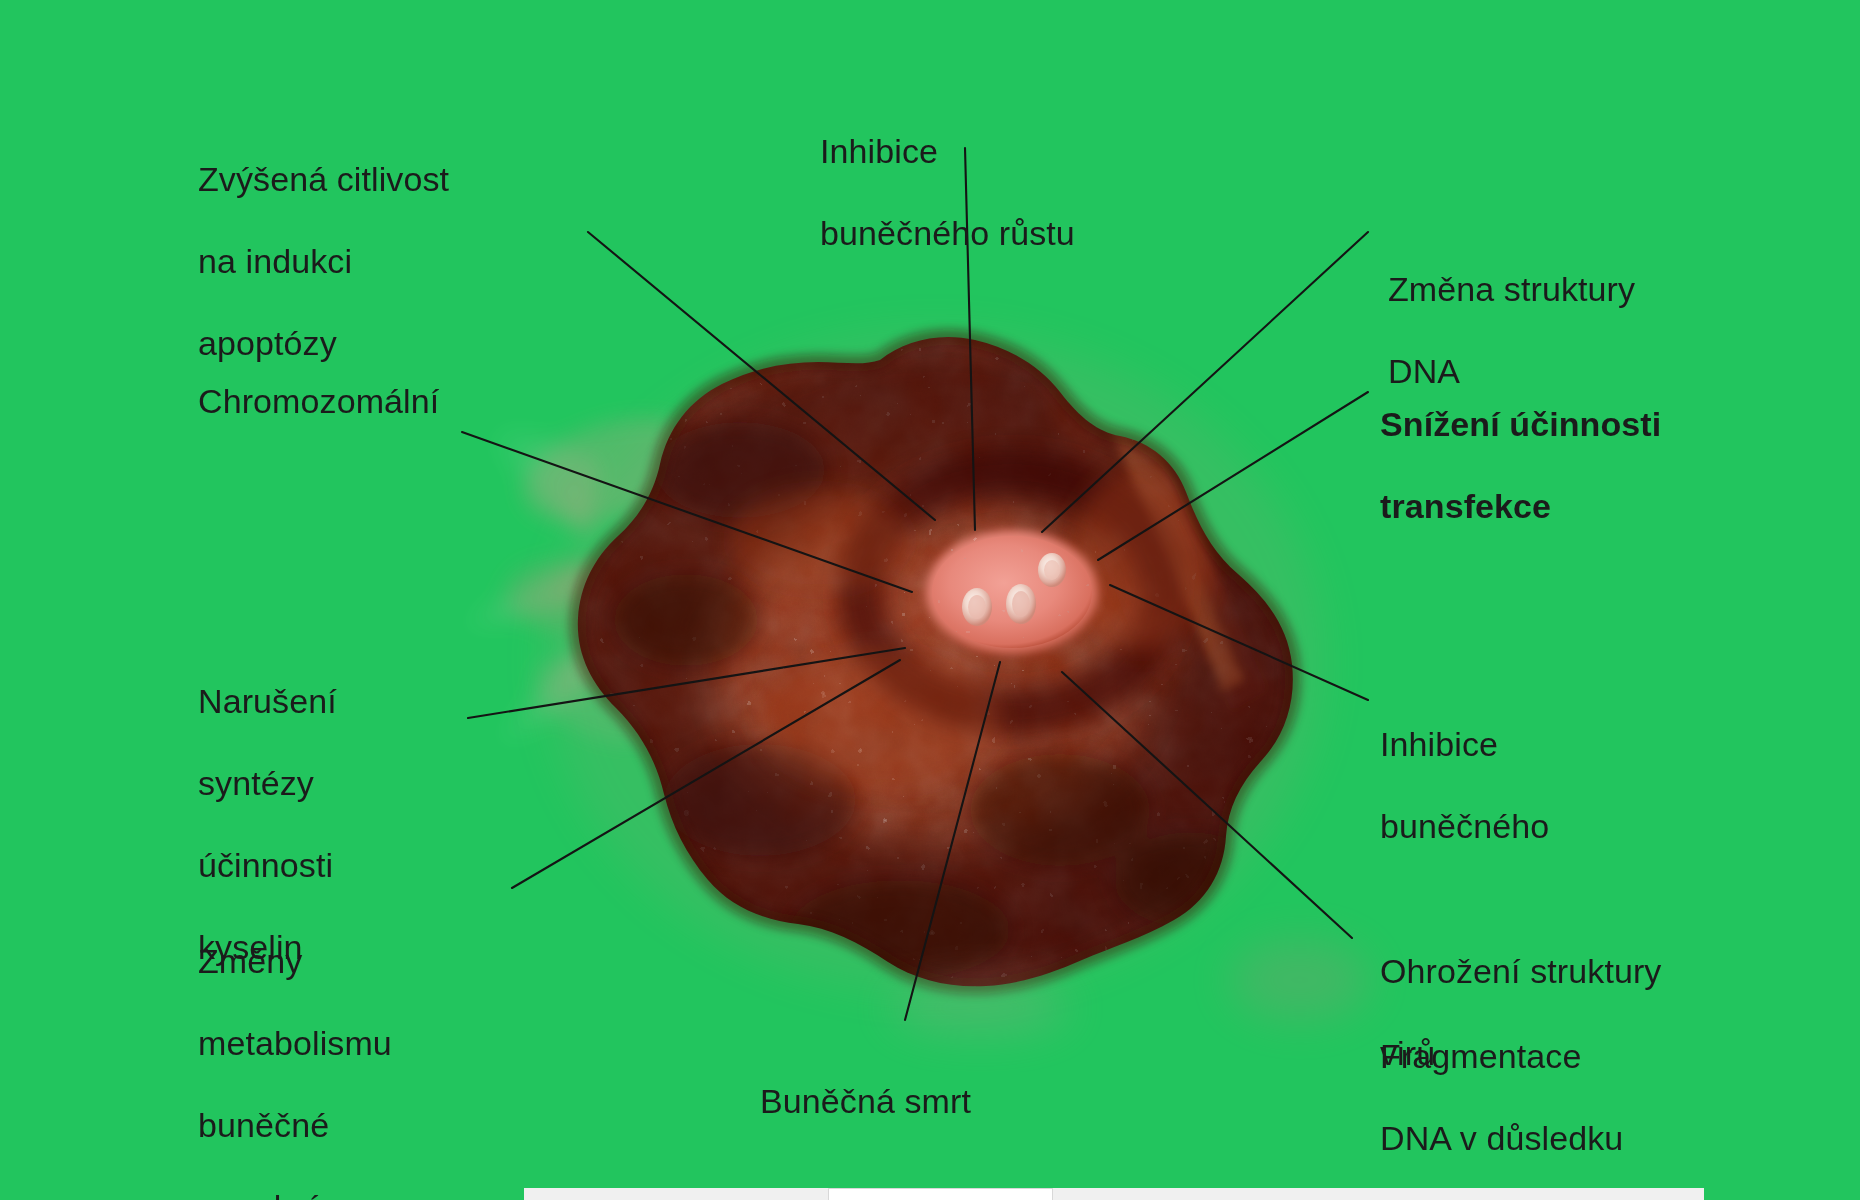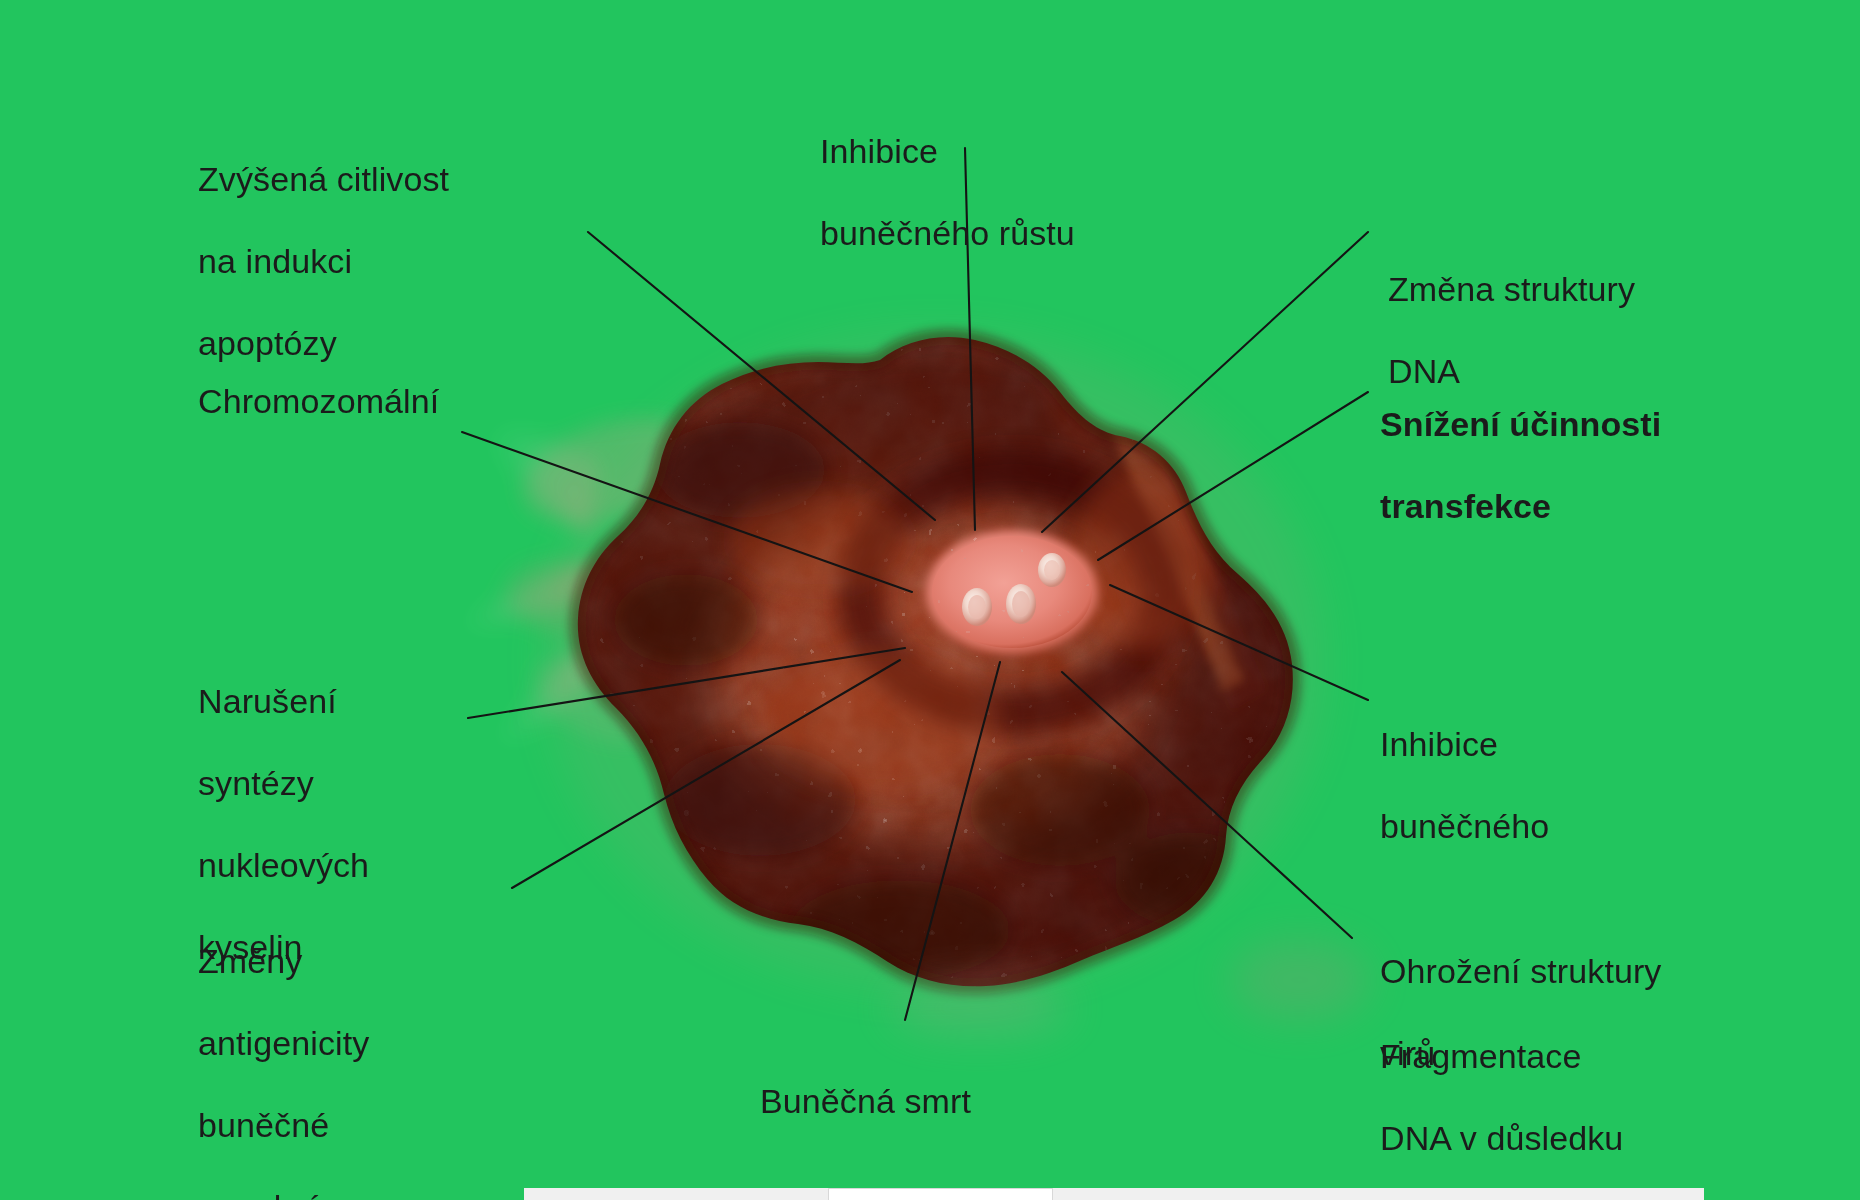--- a/index.html
+++ b/index.html
@@ -271,27 +271,27 @@
     <span>apoptózy</span>
   </div>
 
   <div class="label lbl-chromo">
     <span>Chromozomální</span>
   </div>
 
   <div class="label lbl-narus">
     <span>Narušení</span>
     <span>syntézy</span>
-    <span>nukleových</span>
+    <span>účinnosti</span>
     <span>kyselin</span>
   </div>
 
   <div class="label lbl-antigen">
     <span>Změny</span>
-    <span>antigenicity</span>
+    <span>metabolismu</span>
     <span>buněčné</span>
     <span>membrány</span>
   </div>
 
   <div class="label lbl-inhib-rust">
     <span>Inhibice</span>
     <span>buněčného růstu</span>
   </div>
 
   <div class="label lbl-smrt">

